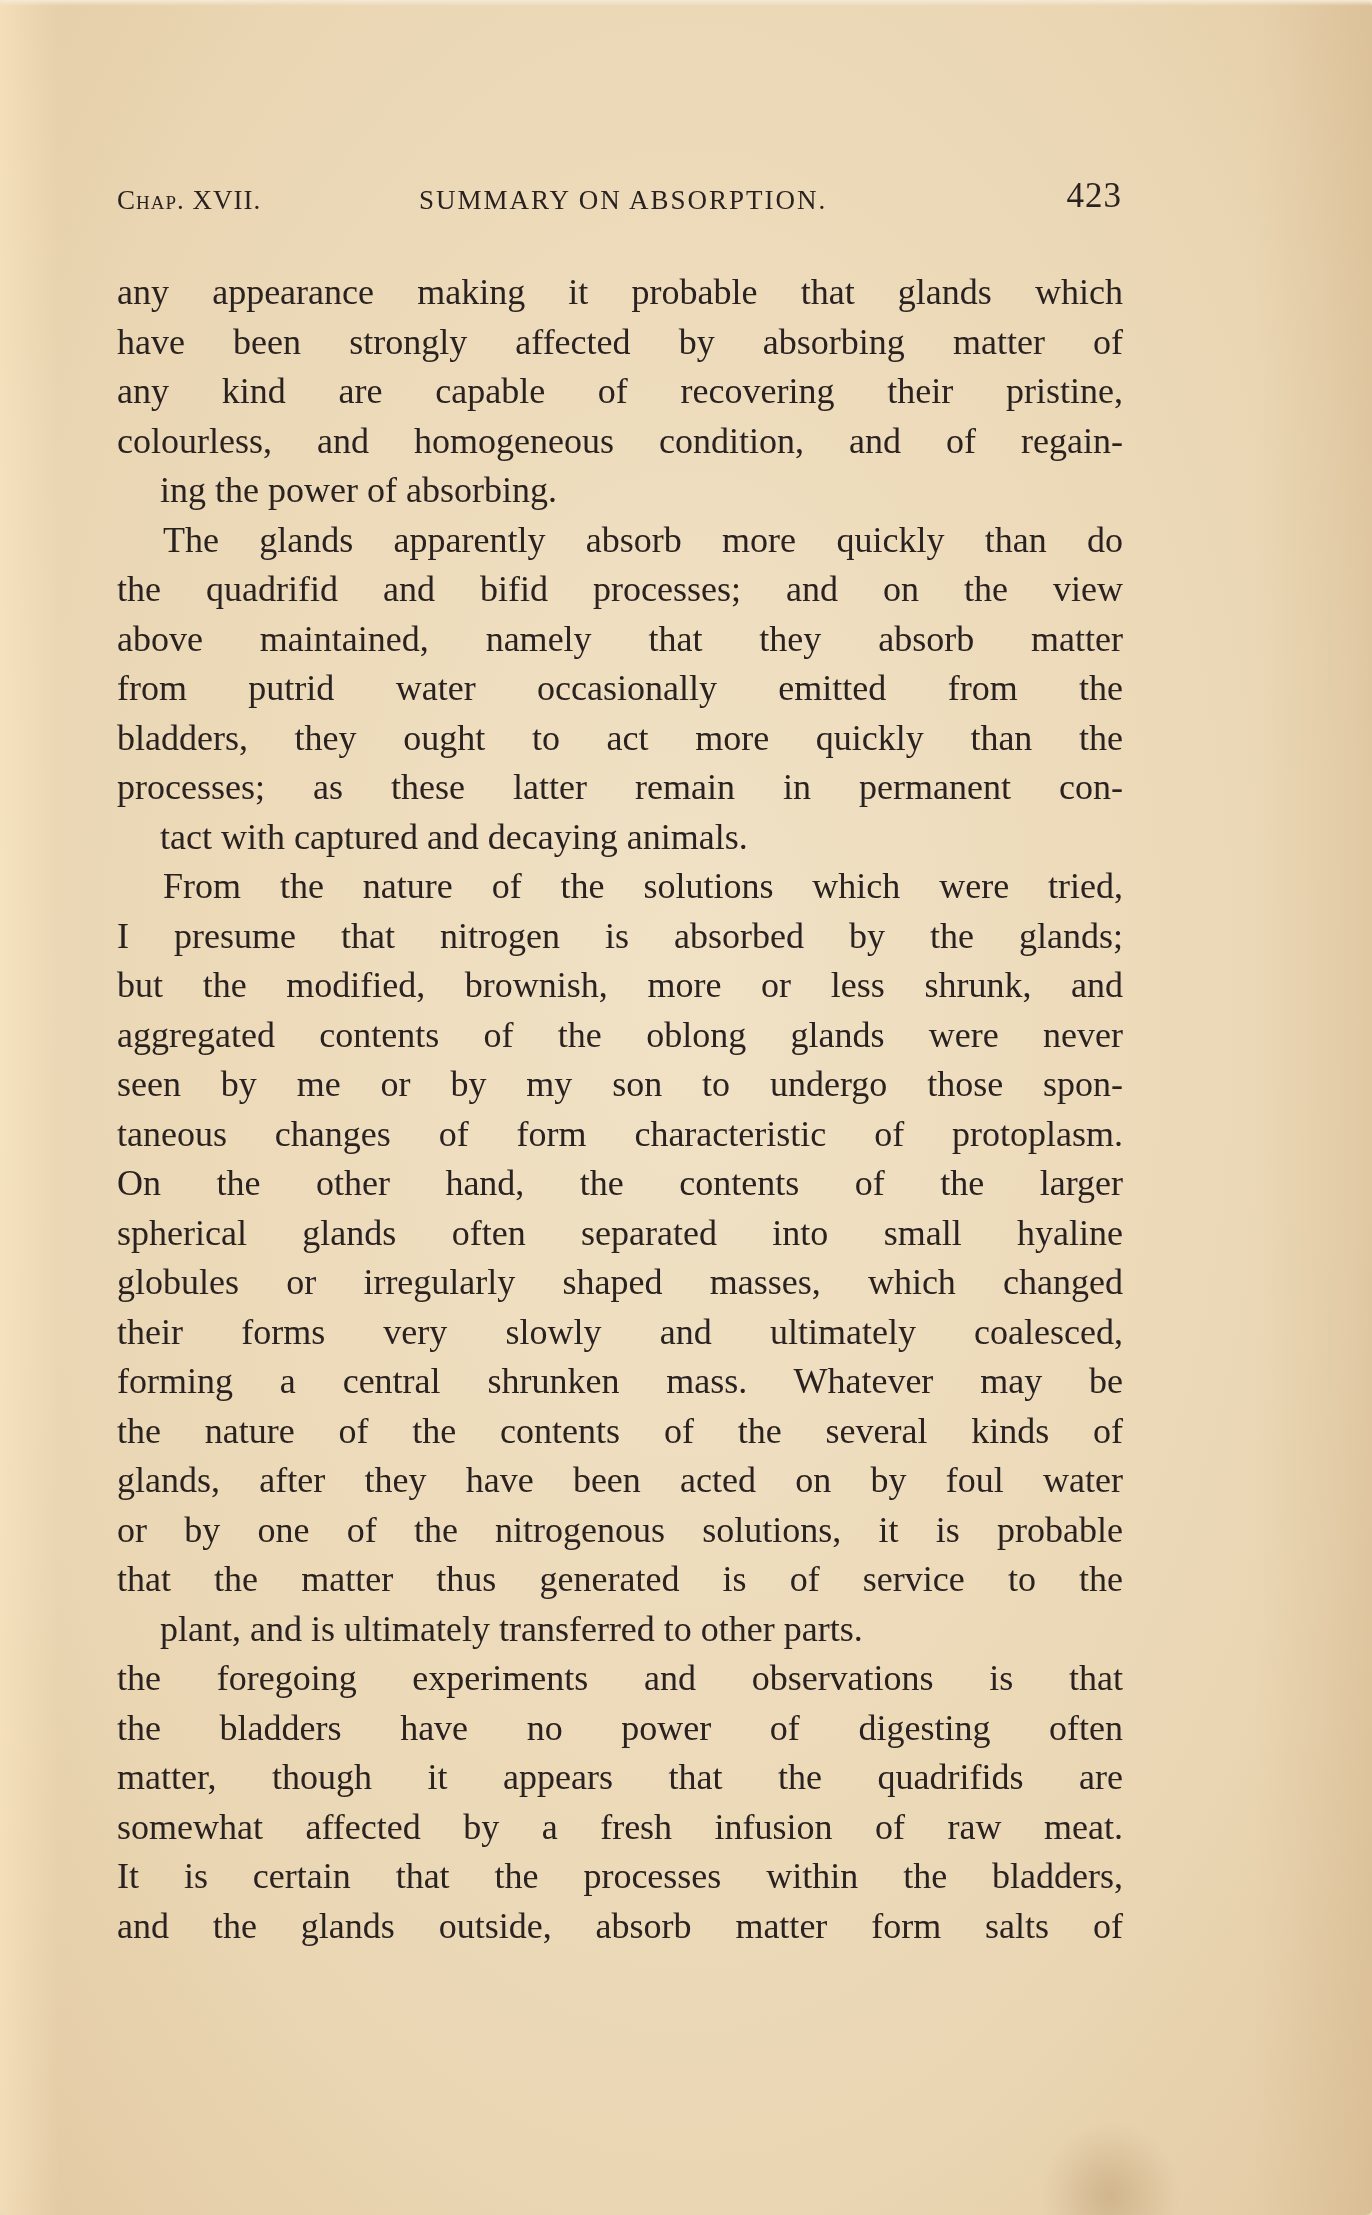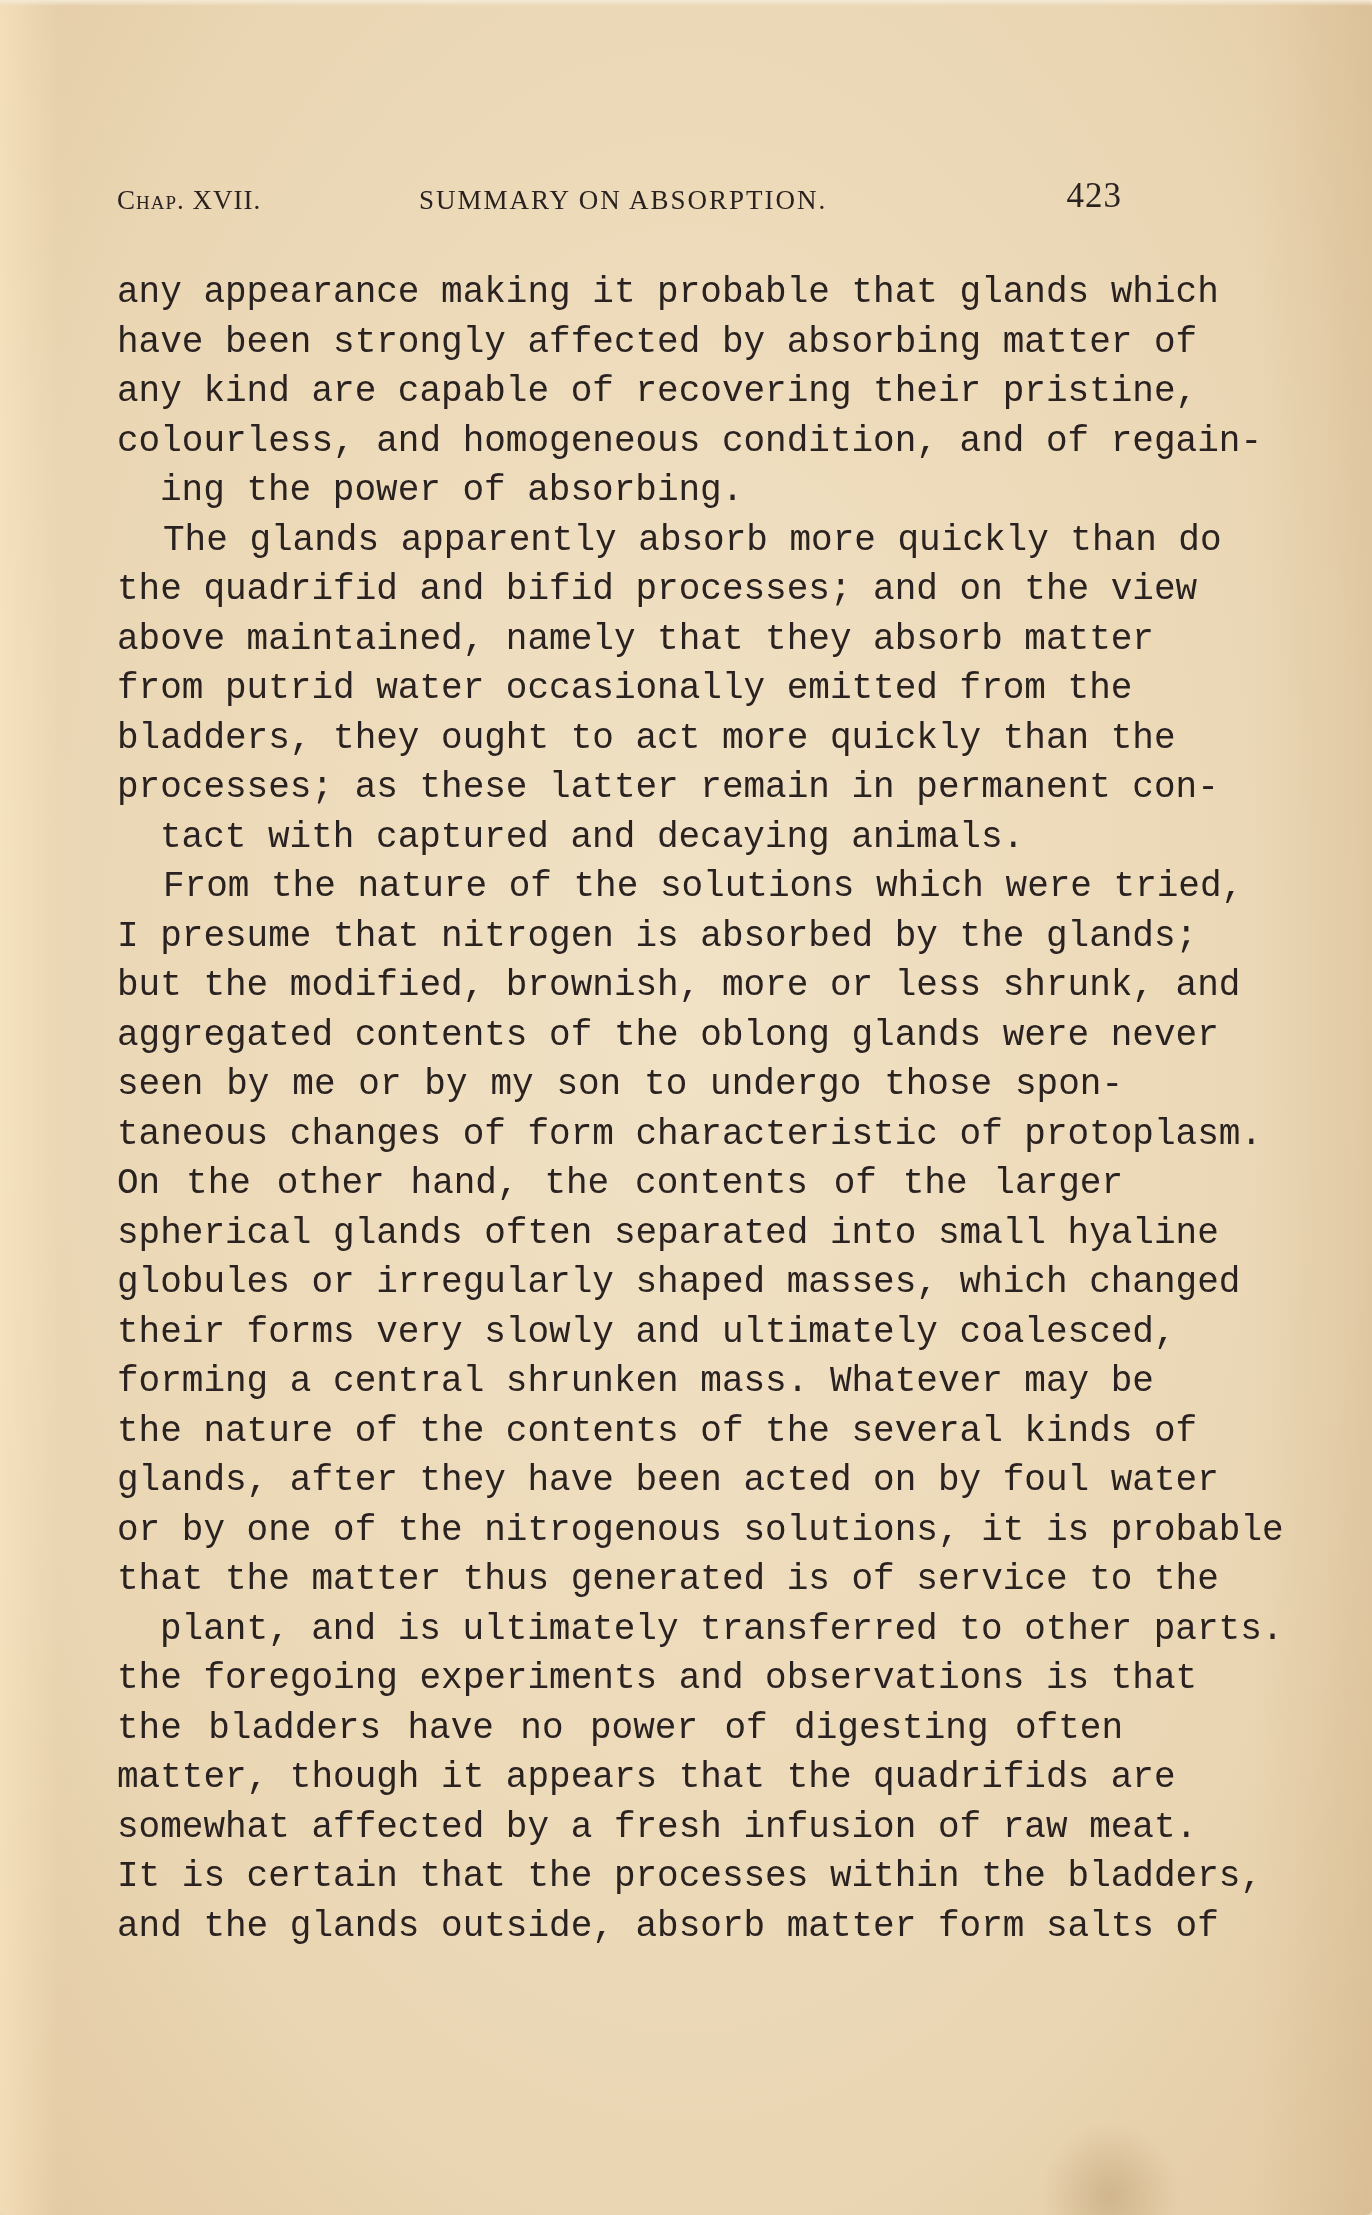--- a/index.html
+++ b/index.html
@@ -65,21 +65,20 @@
     font-size: 36px;
     line-height: 49.5px;
   }
   .line {
     display: block;
     height: 49.5px;
     white-space: nowrap;
     text-align: justify;
     text-align-last: justify;
     overflow: visible;
-    font-family: Liberation Mono, monospace;
   }
   .line.last {
     text-align: left;
     text-align-last: left;
     margin-left: 43px;
   }
   .line.indent {
     padding-left: 46px;
   }
 </style>

